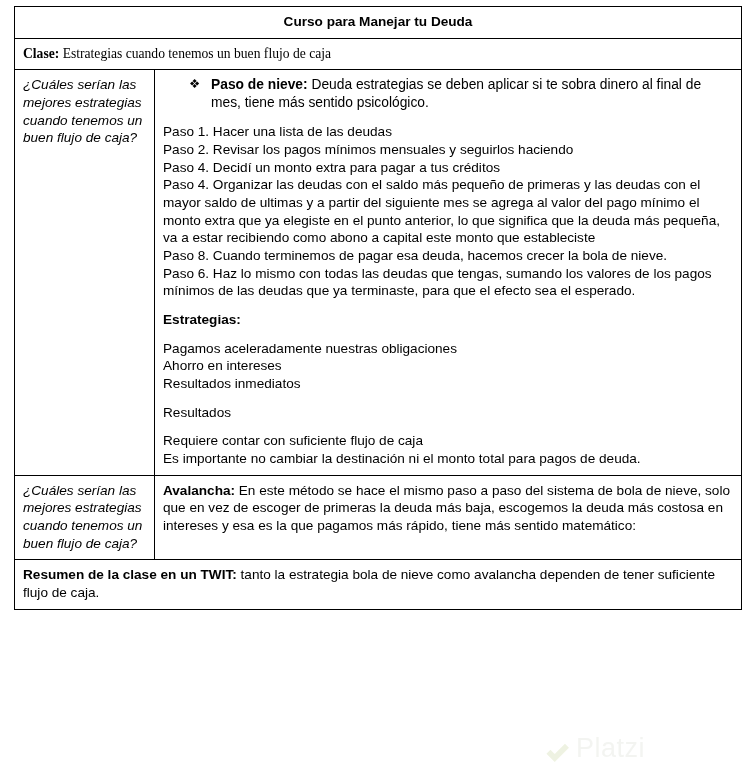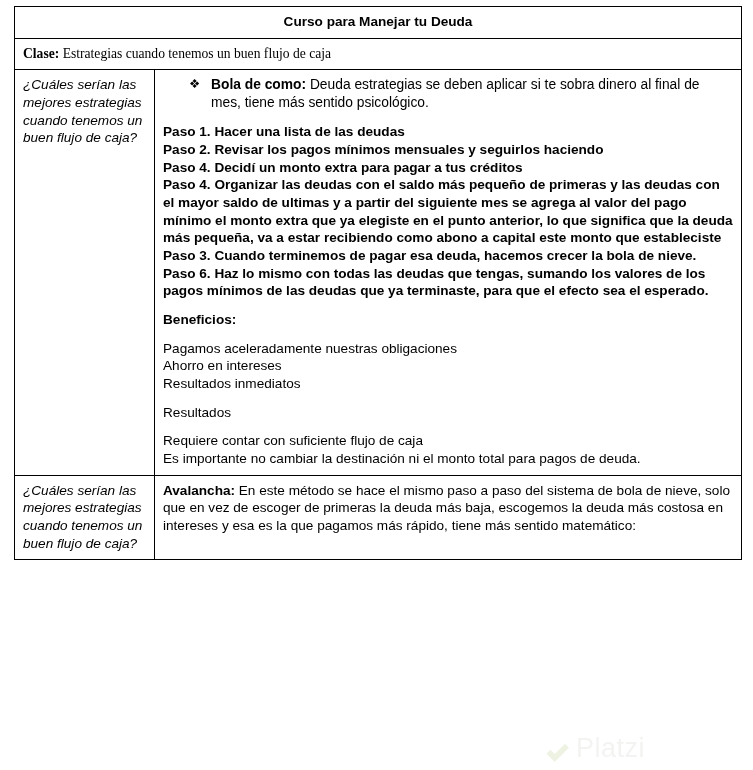--- a/index.html
+++ b/index.html
@@ -122,21 +122,21 @@
     font-size: 13.8px;
   }
   ul.sym-list li .marker {
     position: absolute;
     left: 0;
     top: 0;
     font-size: 12.5px;
     line-height: 1.34;
   }
 
-  .steps-block { line-height: 1.30; font-weight: bold; }
+  .steps-block { line-height: 1.30; }
   .steps-block .step { display: block; }
 
   .plain-lines { line-height: 1.30; }
   .plain-lines span.line { display: block; }
 
   .avalancha-cell {
     padding-top: 9px;
     padding-bottom: 9px;
     line-height: 1.40;
     font-size: 13.8px;
@@ -165,34 +165,34 @@
         </td>
       </tr>
 
       <tr>
         <td class="question-cell">¿Cuáles serían las mejores estrategias cuando tenemos un buen flujo de caja?</td>
         <td>
 
           <ul class="sym-list">
             <li>
               <span class="marker">❖</span>
-              <span class="b">Bola de como:</span><span> Deuda estrategias se deben aplicar si te sobra dinero al final de mes, tiene más sentido psicológico.</span>
+              <span class="b">Paso de nieve:</span><span> Deuda estrategias se deben aplicar si te sobra dinero al final de mes, tiene más sentido psicológico.</span>
             </li>
           </ul>
 
           <p class="blk steps-block gap-after">
             <span class="step">Paso 1. Hacer una lista de las deudas</span>
             <span class="step">Paso 2. Revisar los pagos mínimos mensuales y seguirlos haciendo</span>
             <span class="step">Paso 4. Decidí un monto extra para pagar a tus créditos</span>
             <span class="step">Paso 4. Organizar las deudas con el saldo más pequeño de primeras y las deudas con el mayor saldo de ultimas y a partir del siguiente mes se agrega al valor del pago mínimo el monto extra que ya elegiste en el punto anterior, lo que significa que la deuda más pequeña, va a estar recibiendo como abono a capital este monto que estableciste</span>
-            <span class="step">Paso 3. Cuando terminemos de pagar esa deuda, hacemos crecer la bola de nieve.</span>
+            <span class="step">Paso 8. Cuando terminemos de pagar esa deuda, hacemos crecer la bola de nieve.</span>
             <span class="step">Paso 6. Haz lo mismo con todas las deudas que tengas, sumando los valores de los pagos mínimos de las deudas que ya terminaste, para que el efecto sea el esperado.</span>
           </p>
 
-          <p class="blk b gap-after">Beneficios:</p>
+          <p class="blk b gap-after">Estrategias:</p>
 
           <p class="blk plain-lines gap-after">
             <span class="line">Pagamos aceleradamente nuestras obligaciones</span>
             <span class="line">Ahorro en intereses</span>
             <span class="line">Resultados inmediatos</span>
           </p>
 
           <p class="blk gap-after">Resultados</p>
 
           <p class="blk plain-lines">
@@ -203,20 +203,25 @@
         </td>
       </tr>
 
       <tr>
         <td class="question-cell">¿Cuáles serían las mejores estrategias cuando tenemos un buen flujo de caja?</td>
         <td class="avalancha-cell">
           <span class="b">Avalancha:</span><span> En este método se hace el mismo paso a paso del sistema de bola de nieve, solo que en vez de escoger de primeras la deuda más baja, escogemos la deuda más costosa en intereses y esa es la que pagamos más rápido, tiene más sentido matemático:</span>
         </td>
       </tr>
 
+      <tr>
+        <td class="summary-cell" colspan="2">
+          <span class="b">Resumen de la clase en un TWIT:</span><span> tanto la estrategia bola de nieve como avalancha dependen de tener suficiente flujo de caja.</span>
+        </td>
+      </tr>
 
     </tbody>
   </table>
 
   <div class="watermark">
     <svg class="wm-mark" viewBox="0 0 32 32">
       <path d="M20.5 4.2 L25.8 9.5 L13.2 22.1 L7.9 16.8 L3.0 21.7 L13.2 31.9 L30.7 14.4 L20.5 4.2 Z" fill="#c9d6a0"></path>
     </svg>
     <span class="wm-text">Platzi</span>
   </div>

